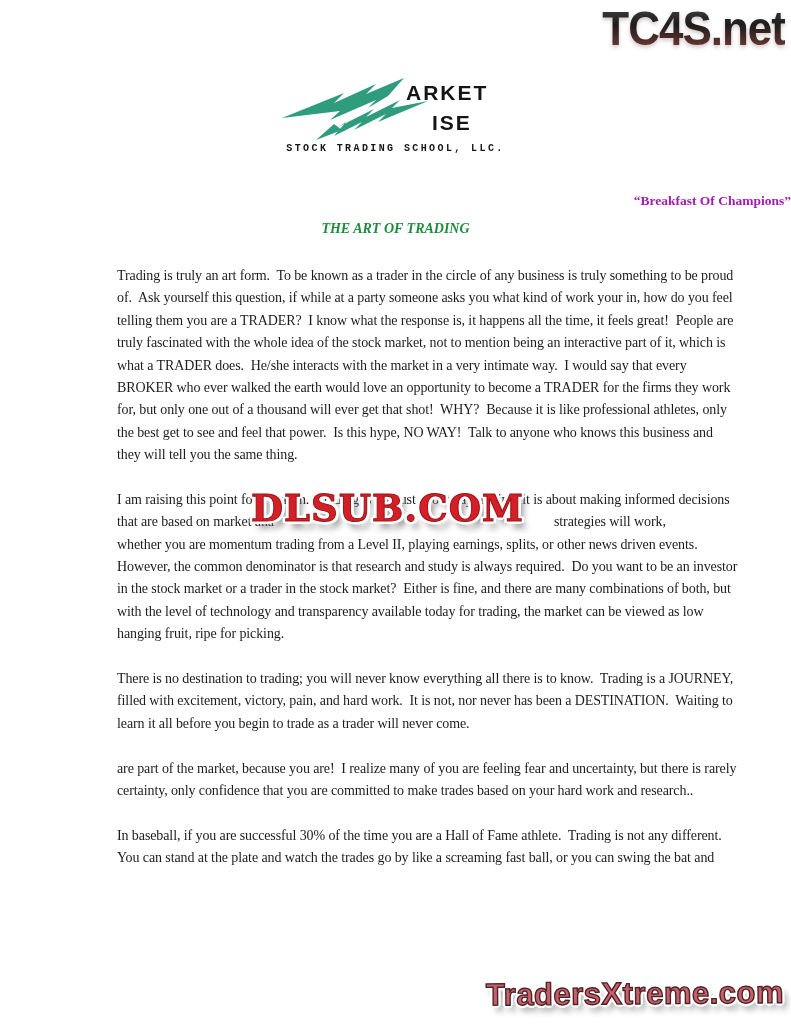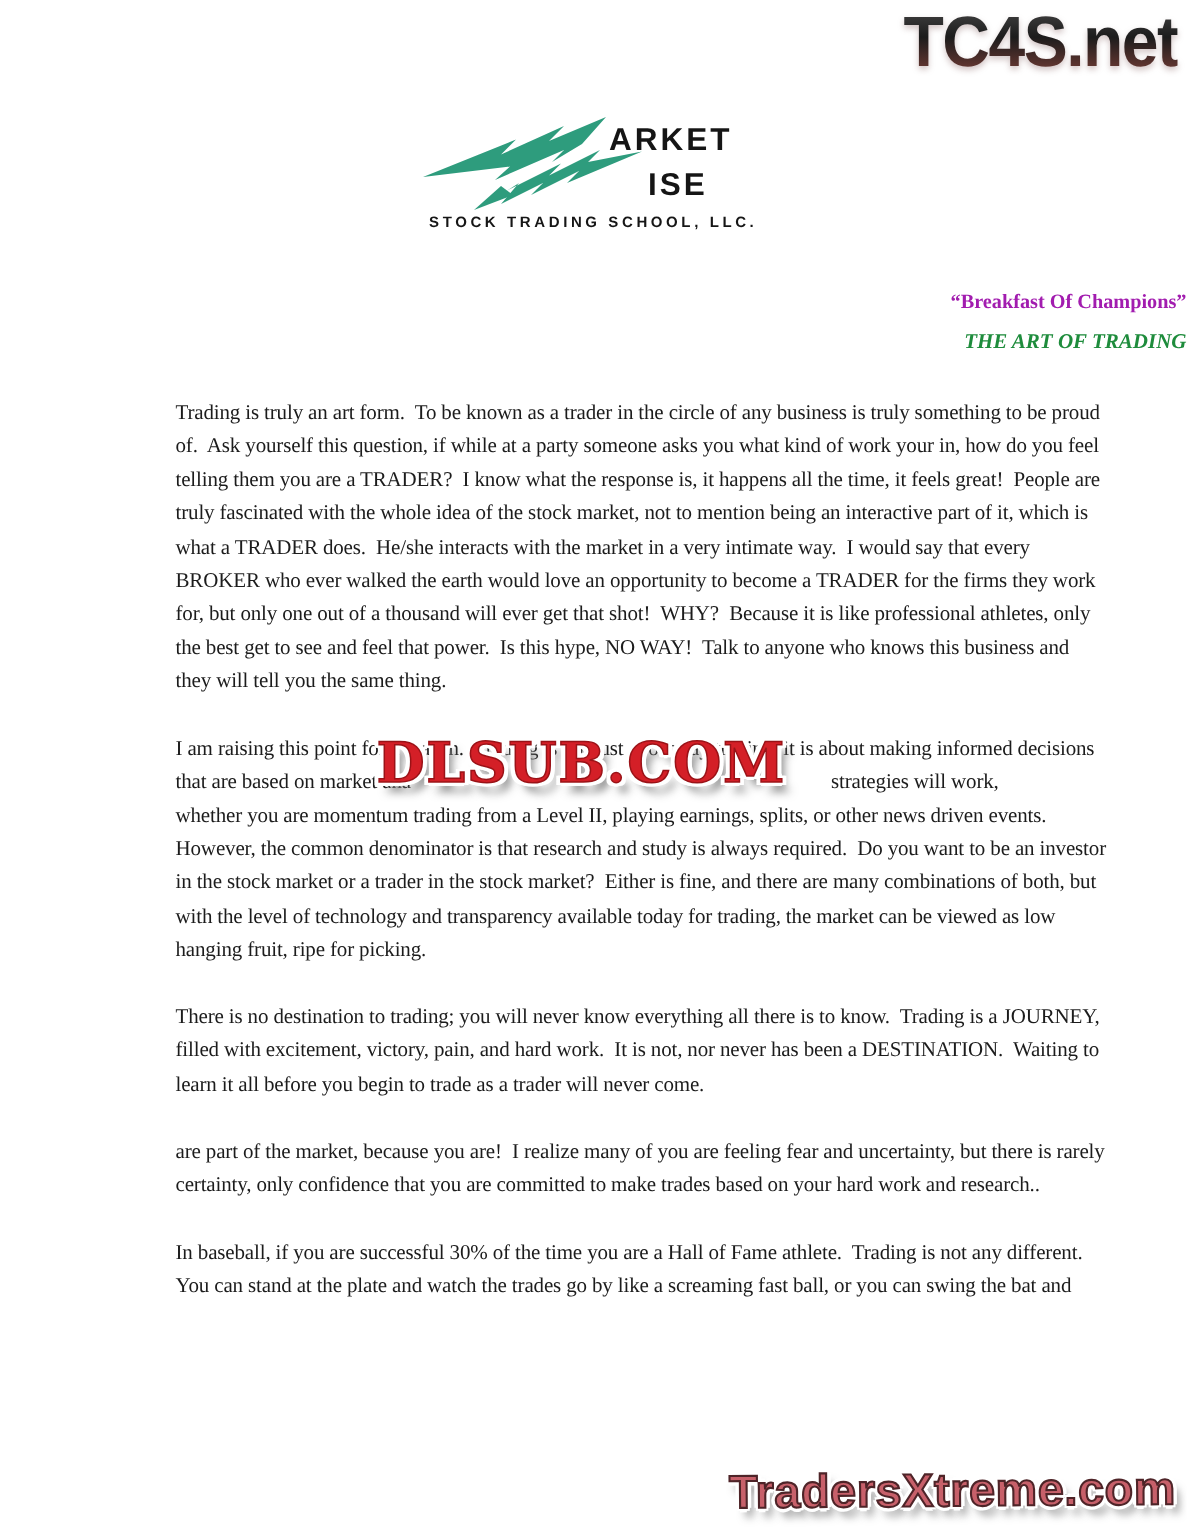--- a/index.html
+++ b/index.html
@@ -25,34 +25,34 @@
   }
 
   
   .logo-block{
     position:absolute;top:78px;left:50%;transform:translateX(-50%);
     width:240px;text-align:center;
   }
   .logo-svg{display:block;margin:0 auto;}
   .logo-tagline{
     margin-top:3px;
-    font-family:Liberation Sans, sans-serif;
+    font-family:Liberation Mono, monospace;
     font-weight:bold;font-size:10px;letter-spacing:2.4px;
     color:#161616;white-space:nowrap;
   }
 
   
   .doc-title{
     position:absolute;top:193px;left:0;width:100%;
     text-align:right;font-weight:bold;font-size:13.5px;
     color:#a21caf;
   }
   .doc-subtitle{
     position:absolute;top:221px;left:0;width:100%;
-    text-align:right;font-weight:bold;font-style:italic;font-size:14px;
+    text-align:center;font-weight:bold;font-style:italic;font-size:14px;
     color:var(--subtitle-green,#1E8C3C);
   }
 
   
   .content{
     position:absolute;top:265px;left:117px;width:572px;
     font-size:14px;letter-spacing:-0.1px;
     color:#1c1c1c;
   }
   .para{margin:0 0 22.4px 0;}

